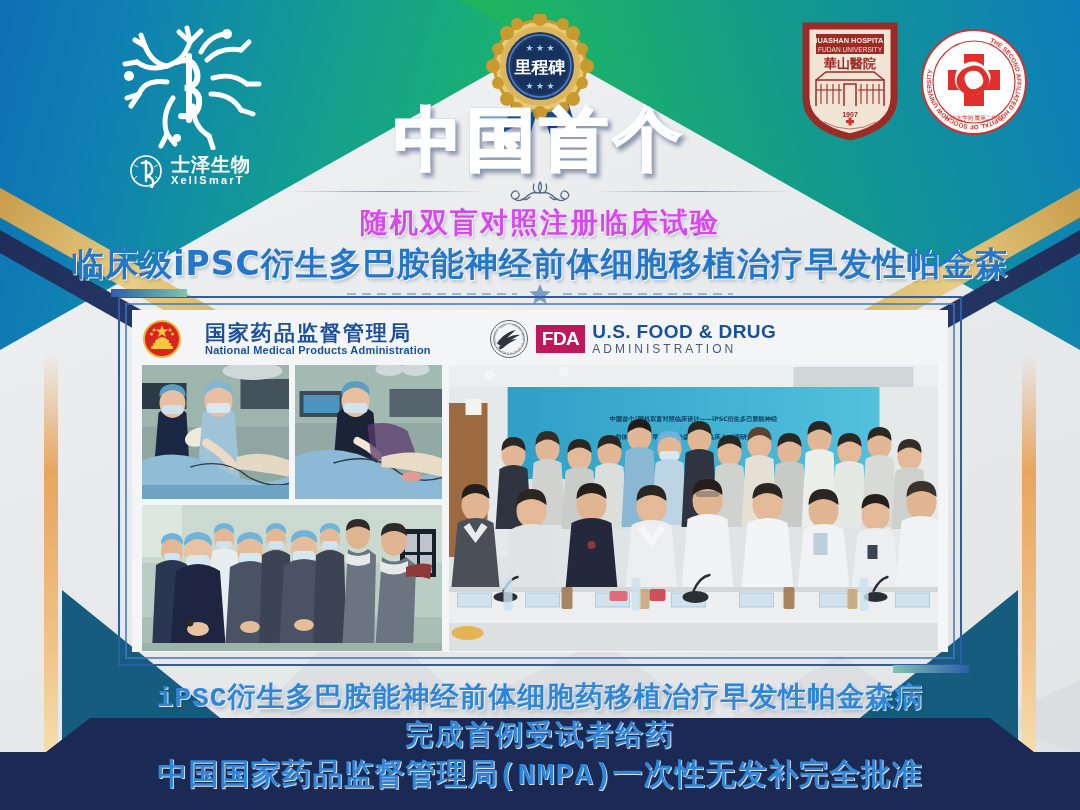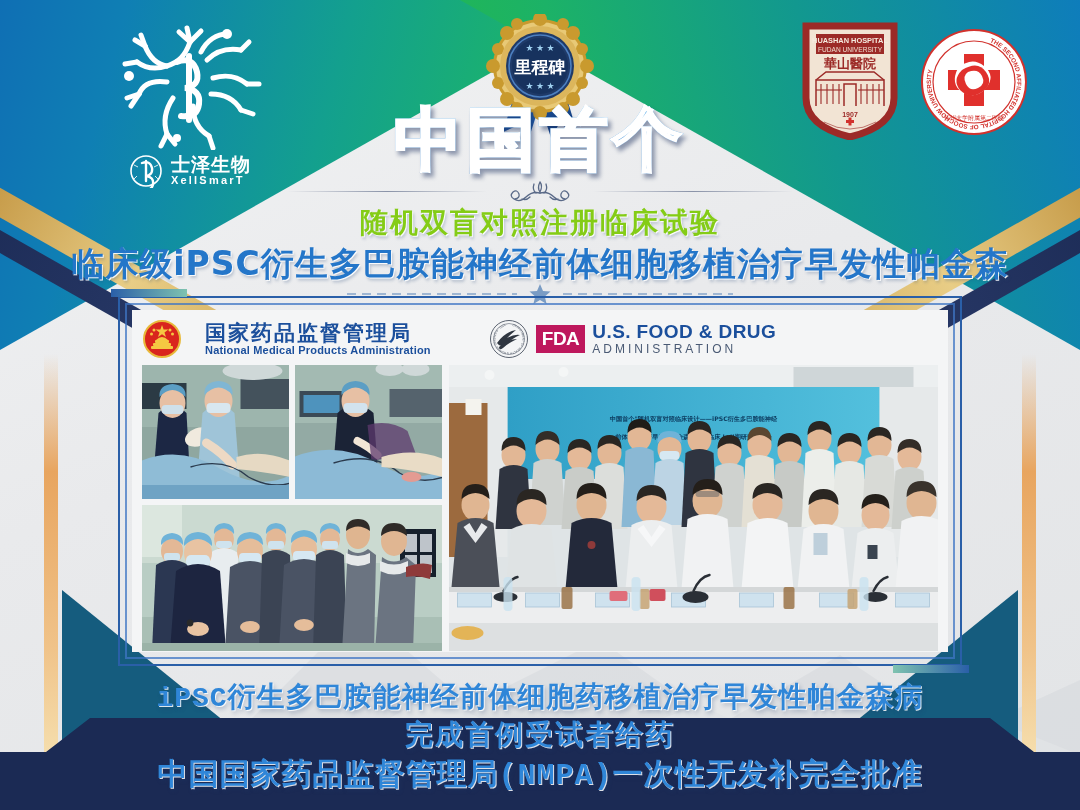--- a/index.html
+++ b/index.html
@@ -69,21 +69,21 @@
     font-family:"DejaVu Sans","Liberation Sans",sans-serif;
     background:linear-gradient(180deg,#4aa7e8 0%,#2b84d4 45%,#1766b8 100%);
     -webkit-background-clip:text;background-clip:text;color:transparent;
     -webkit-text-stroke:3px #ffffff;
     paint-order:stroke fill;
     filter:drop-shadow(3px 4px 2px rgba(25,45,90,.45));
   }
   .flourish{position:absolute;left:0;right:0;top:178px;display:flex;align-items:center;justify-content:center;gap:10px;}
   .flourish .rule{width:200px;height:1px;background:linear-gradient(90deg,rgba(120,130,150,0),#8a93a8,rgba(120,130,150,0));}
   .sub1,.sub2{
-    position:absolute;left:0;right:0;text-align:center;color:#84cc16;font-weight:bold;
+    position:absolute;left:0;right:0;text-align:center;color:#d946ef;font-weight:bold;
     font-family:"DejaVu Sans","Liberation Sans",sans-serif;
     text-shadow:1px 1px 0 rgba(255,255,255,.9),2px 3px 3px rgba(40,70,120,.25);
   }
   .sub1{top:204px;font-size:28px;letter-spacing:2px;}
   .sub2{top:242px;font-size:33px;letter-spacing:1px;color:#2476c9;}
   .star-div{position:absolute;left:0;right:0;top:283px;display:flex;align-items:center;justify-content:center;gap:12px;}
   .star-div .dash{width:170px;height:2px;background:repeating-linear-gradient(90deg,#9fb6d2 0 9px,transparent 9px 15px);}
 
   
   .panel{position:absolute;left:118px;top:296px;width:844px;height:370px;}

